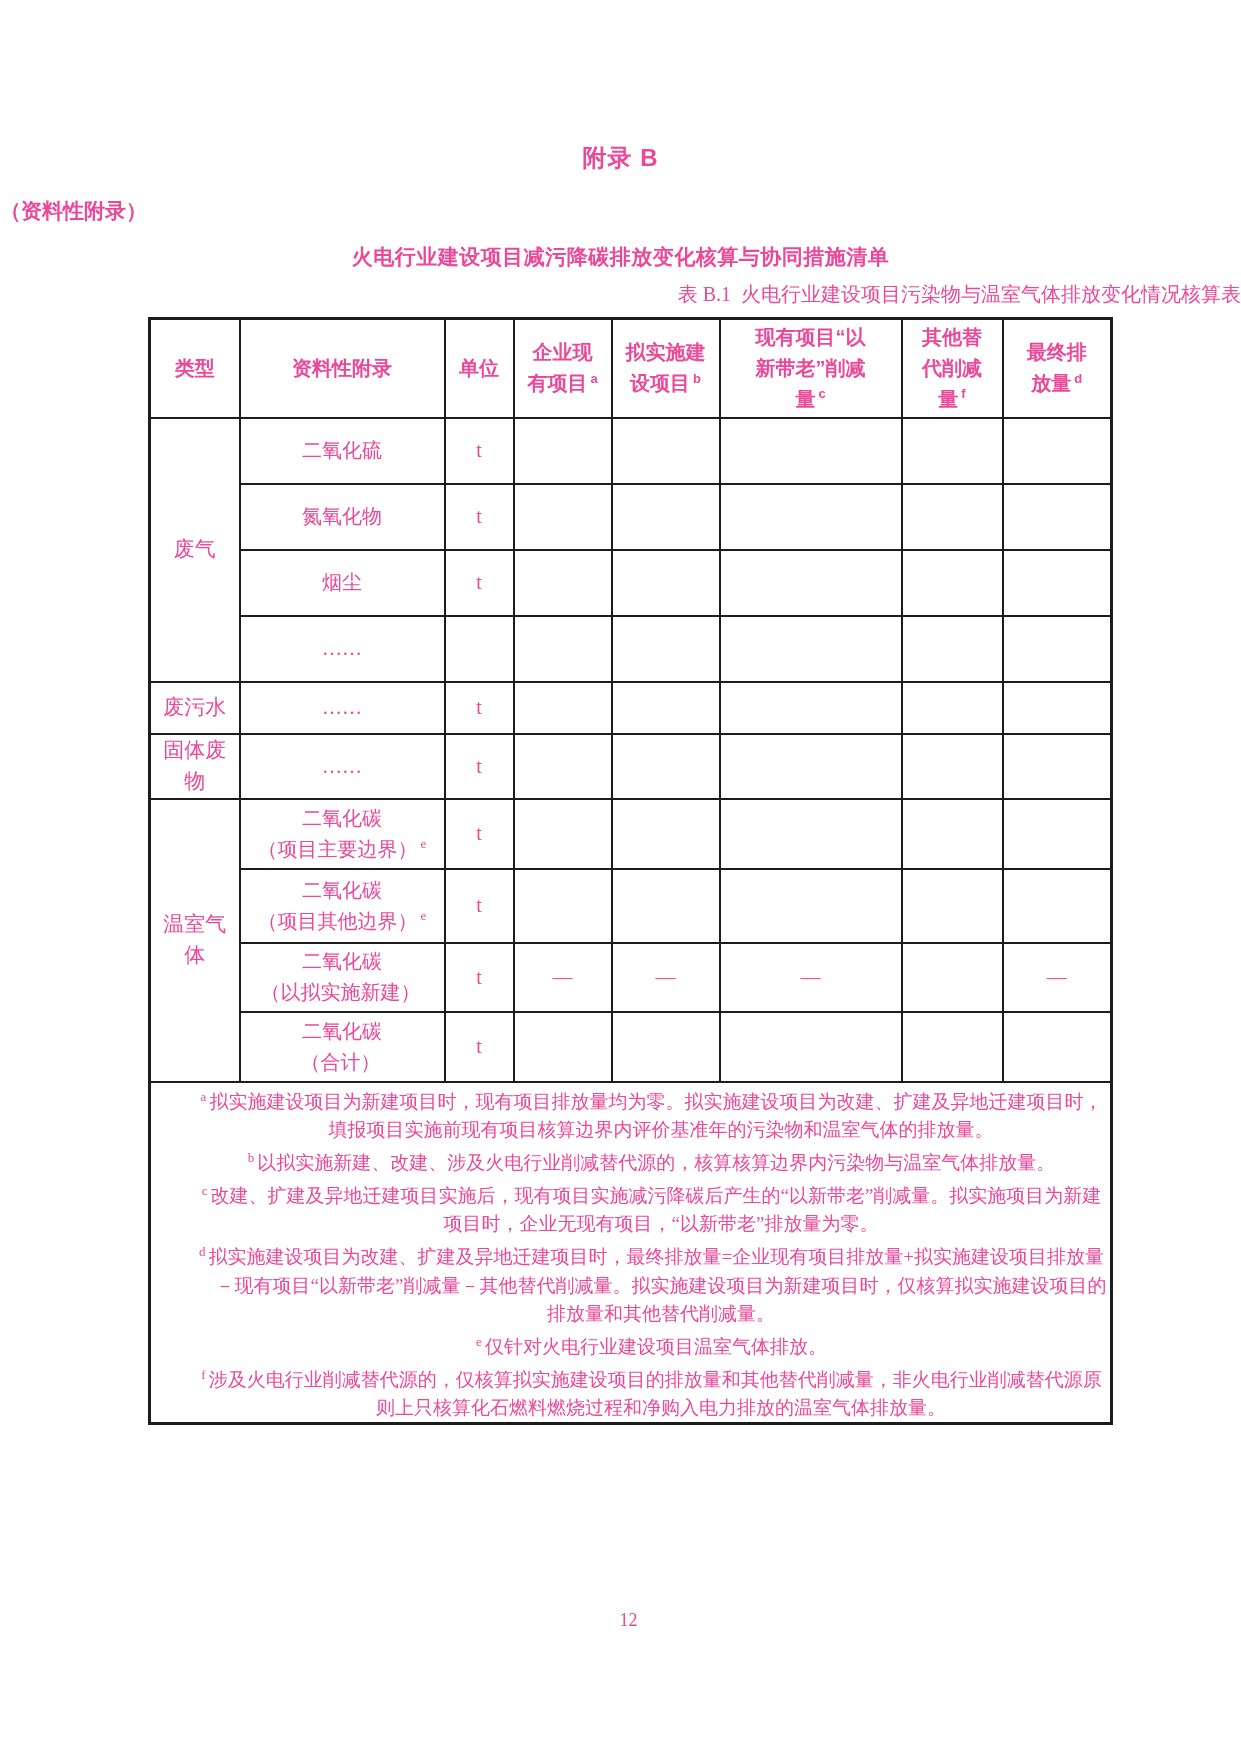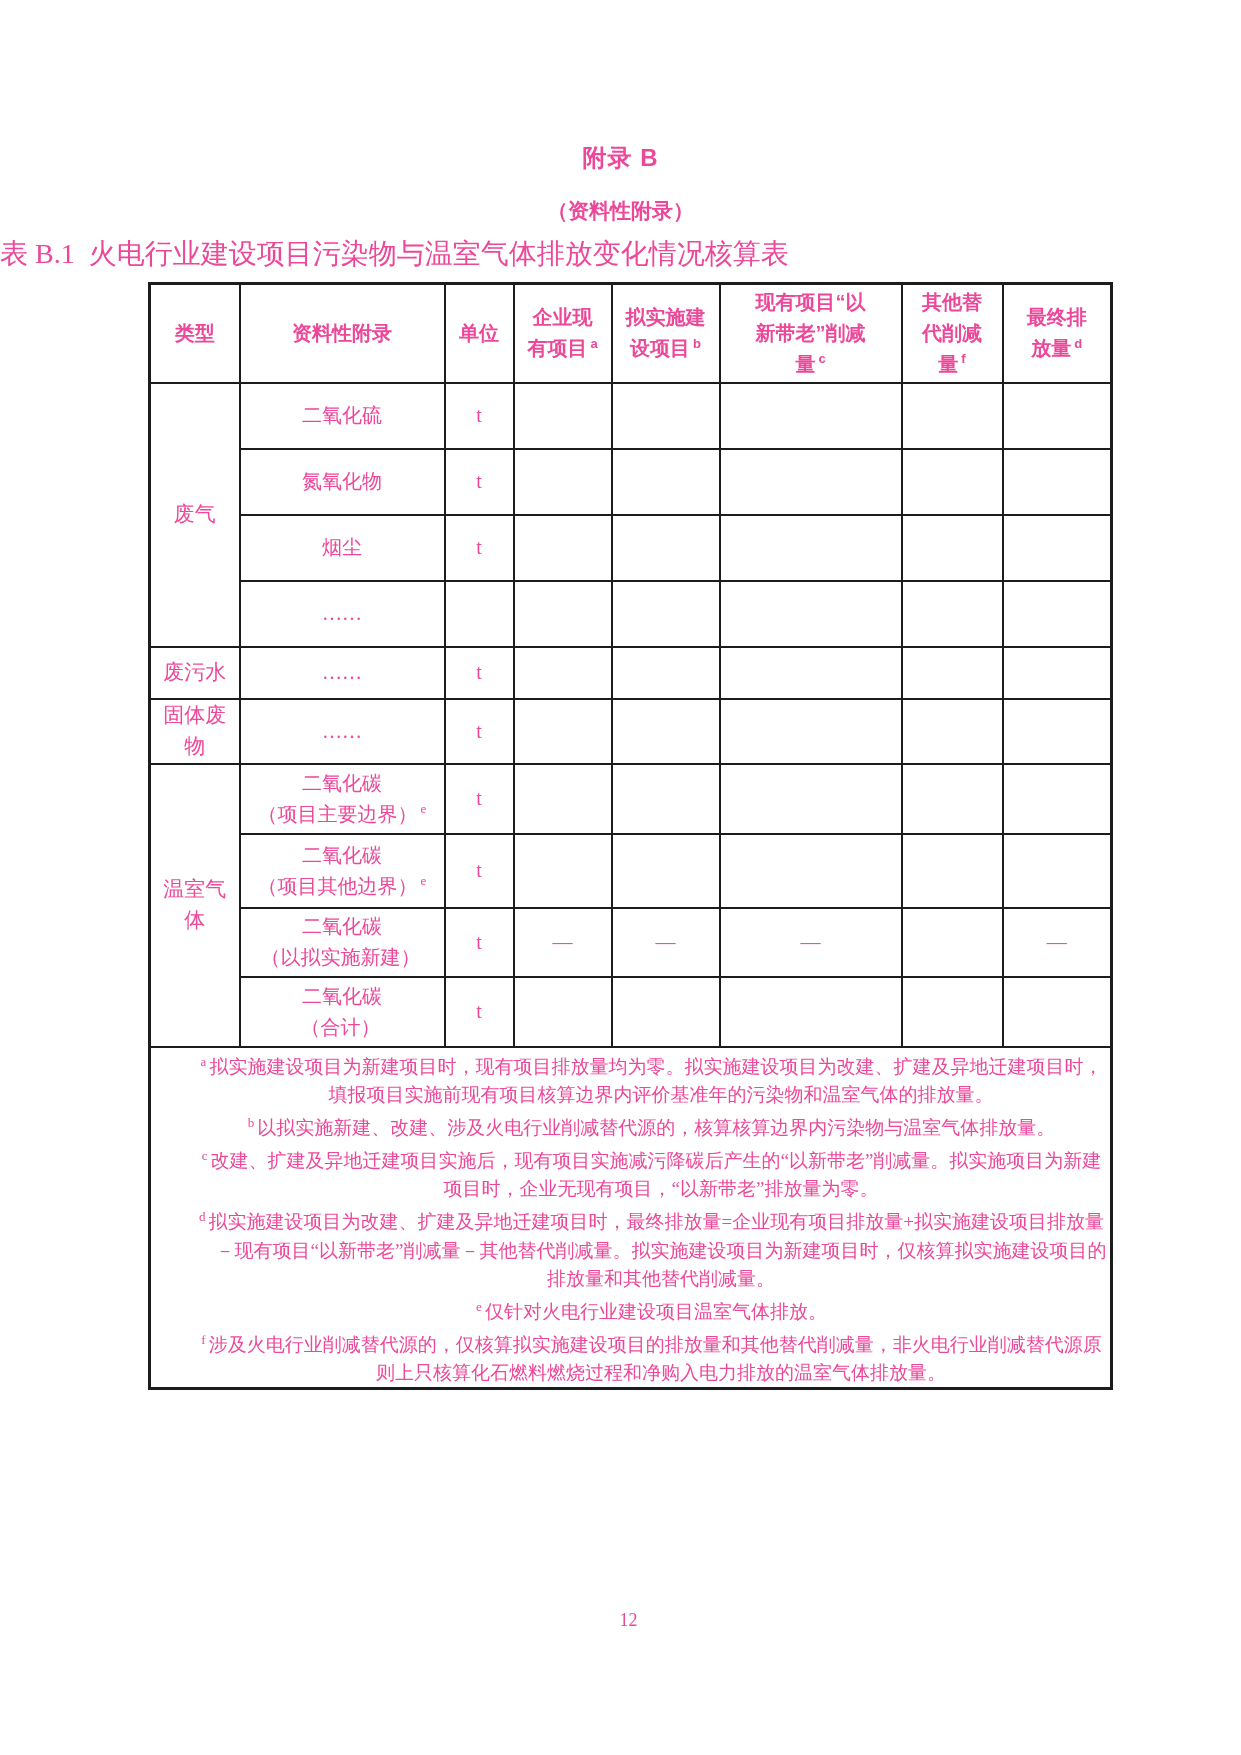--- a/index.html
+++ b/index.html
@@ -14,35 +14,35 @@
   }
   .t1{
     padding-top:142px;
     text-align:center;
     font-size:24px;font-weight:bold;
     font-family:"Liberation Sans","DejaVu Sans",sans-serif;
     letter-spacing:1px;
   }
   .t2{
     margin-top:23px;
-    text-align:center;
+    text-align:left;
     font-size:21px;font-weight:bold;
     font-family:"Liberation Sans","DejaVu Sans",sans-serif;
   }
   .t3{
     margin-top:18px;
     text-align:center;
     font-size:21px;font-weight:bold;
     font-family:"Liberation Sans","DejaVu Sans",sans-serif;
     letter-spacing:0.5px;
   }
   .caption{
     margin-top:10px;
-    text-align:left;
-    font-size:28px;
+    text-align:right;
+    font-size:20px;
     white-space:pre;
   }
   table.acct{
     margin-left:148px;
     margin-top:9px;
     width:962px;
     border-collapse:collapse;
     table-layout:fixed;
     border:3px solid #1c1c1c;
   }
@@ -102,20 +102,21 @@
     font-size:18px;
   }
 </style>
 </head>
 <body>
 
 <div class="page">
 
   <div class="t1">附录 B</div>
   <div class="t2">（资料性附录）</div>
+  <div class="t3">火电行业建设项目减污降碳排放变化核算与协同措施清单</div>
   <div class="caption"><span>表 B.1  火电行业建设项目污染物与温室气体排放变化情况核算表</span></div>
 
   <table class="acct">
     <colgroup>
       <col style="width:90px">
         <col style="width:205px">
         <col style="width:69px">
         <col style="width:98px">
         <col style="width:108px">
         <col style="width:182px">

